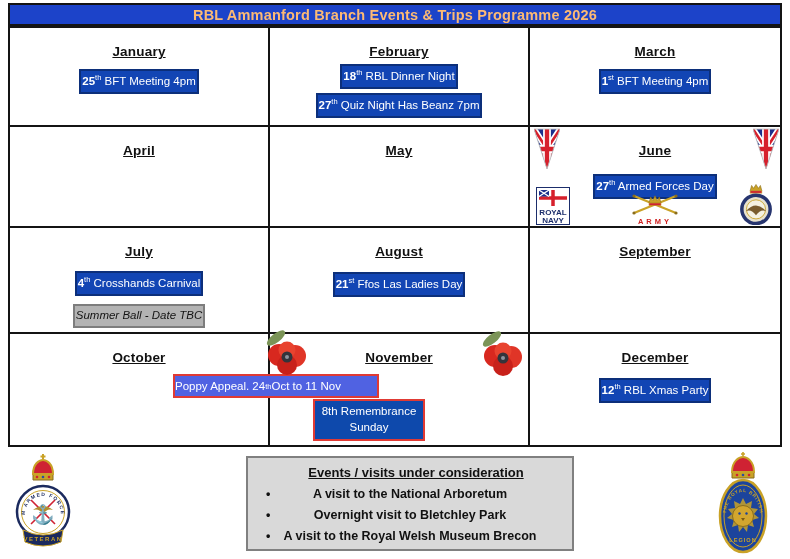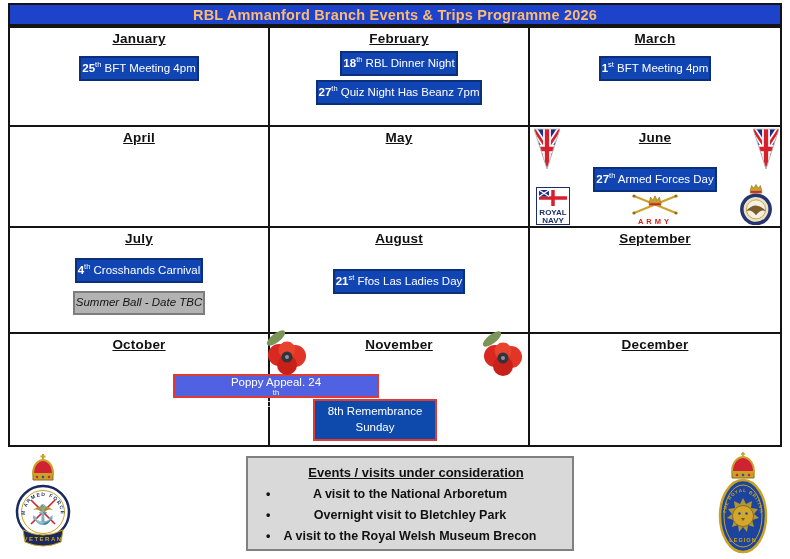--- a/index.html
+++ b/index.html
@@ -10,35 +10,35 @@
     background:var(--title_blue,#1c43c9);border:2px solid #141414;color:#fdba74;font-weight:700;
     font-size:14.5px;display:flex;align-items:center;justify-content:center;letter-spacing:.2px;}
 
   .grid{position:absolute;left:8px;top:26px;width:774px;height:421px;box-sizing:border-box;
     border:2px solid #141414;display:grid;grid-template-columns:260px 260px 1fr;
     grid-template-rows:99px 101px 106px 1fr;}
   .cell{position:relative;border-right:2px solid #141414;border-bottom:2px solid #141414;
     text-align:center;box-sizing:border-box;overflow:visible;}
   .cell.c3{border-right:none;}
   .cell.r4{border-bottom:none;}
-  .mname{display:inline-block;margin-top:3px;font-size:13.5px;font-weight:700;
+  .mname{display:inline-block;margin-top:16px;font-size:13.5px;font-weight:700;
     text-decoration:underline;color:#111;letter-spacing:.2px;}
   .evrow{line-height:1;}
   .event{display:inline-block;box-sizing:border-box;background:var(--event_blue,#1245b4);
     border:2px solid var(--event_border,#0c2f7a);color:#fff;font-size:11.5px;line-height:1.3;
     padding:2px 1px 3px;}
   .event b{font-weight:700;}
   .event sup{font-size:7.5px;}
   .event.gray{background:var(--tbc_gray,#b3b3b3);border-color:#7d7d7d;color:#141414;font-style:italic;}
 
   .appeal{position:absolute;left:163px;top:346px;width:206px;height:24px;box-sizing:border-box;
     background:var(--appeal_blue,#5062e2);border:2px solid var(--poppy_red,#e03a34);color:#fff;
-    font-size:11.5px;display:flex;align-items:center;justify-content:space-between;z-index:5;flex-direction:column;}
+    font-size:11.5px;display:flex;align-items:center;justify-content:flex-start;z-index:5;}
   .appeal sup{font-size:7.5px;}
-  .remembrance{position:absolute;left:303px;top:371px;width:124px;box-sizing:border-box;
+  .remembrance{position:absolute;left:303px;top:371px;width:112px;box-sizing:border-box;
     background:var(--remembrance_blue,#0e49ac);border:2px solid var(--poppy_red,#e03a34);
     color:#fff;font-size:11.5px;line-height:1.35;padding:3px 0 4px;text-align:center;z-index:5;}
   .poppy{position:absolute;width:46px;height:50px;z-index:6;}
   .poppy.p1{left:254px;top:300px;}
   .poppy.p2{left:470px;top:301px;}
 
   .penn{position:absolute;top:-1px;width:26px;height:46px;}
   .penn.left{left:4px;}
   .penn.right{right:1px;}
   .navy-logo{position:absolute;left:6px;bottom:1px;width:34px;height:38px;}
@@ -116,21 +116,21 @@
           </defs>
         <g clip-path="url(#pennB)">
           <rect width="30" height="46" fill="#1b2e8c"></rect>
           <path d="M0 0 L30 46 M30 0 L0 46" stroke="#fff" stroke-width="7"></path>
           <path d="M0 0 L30 46 M30 0 L0 46" stroke="#d6202c" stroke-width="3"></path>
           <path d="M15 0 V46 M0 23 H30" stroke="#fff" stroke-width="9"></path>
           <path d="M15 0 V46 M0 23 H30" stroke="#d6202c" stroke-width="5"></path>
         </g>
         <path d="M0 0 H30 L15 46 Z" fill="none" stroke="#bbb" stroke-width="1"></path>
       </svg>
-      <div class="evrow" style="margin-top:21px">
+      <div class="evrow" style="margin-top:15px">
         <span class="event"><b>27</b><sup>th</sup><span> Armed Forces Day</span></span>
       </div>
       <svg class="navy-logo" viewBox="0 0 34 38">
         <rect x="0.5" y="0.5" width="33" height="37" fill="#fff" stroke="#1b2d6b"></rect>
         <path d="M3 11 H31 M17 3 V19" stroke="#d6202c" stroke-width="3.5"></path>
         <rect x="3" y="3" width="10" height="6.5" fill="#1b2e8c"></rect>
         <path d="M3 3 L13 9.5 M13 3 L3 9.5" stroke="#fff" stroke-width="1.4"></path>
         <text x="17" y="27.5" text-anchor="middle" font-size="8" font-weight="bold" fill="#1b2d6b">ROYAL</text>
         <text x="17" y="35.5" text-anchor="middle" font-size="8" font-weight="bold" fill="#1b2d6b">NAVY</text>
       </svg>
@@ -157,36 +157,39 @@
       <div class="mname">July</div>
       <div class="evrow" style="margin-top:11px">
         <span class="event"><b>4</b><sup>th</sup><span> Crosshands Carnival</span></span>
       </div>
       <div class="evrow" style="margin-top:8px">
         <span class="event gray">Summer Ball - Date TBC</span>
       </div>
     </div>
     <div class="cell">
       <div class="mname">August</div>
-      <div class="evrow" style="margin-top:22px">
+      <div class="evrow" style="margin-top:12px">
         <span class="event"><b>21</b><sup>st</sup><span> Ffos Las Ladies Day</span></span>
       </div>
     </div>
     <div class="cell c3">
       <div class="mname">September</div>
     </div>
 
     <div class="cell r4">
       <div class="mname">October</div>
     </div>
     <div class="cell r4">
       <div class="mname">November</div>
     </div>
     <div class="cell c3 r4">
       <div class="mname">December</div>
+      <div class="evrow" style="margin-top:12px">
+        <span class="event"><b>12</b><sup>th</sup><span> RBL Xmas Party</span></span>
+      </div>
     </div>
 
     <svg class="poppy p1" viewBox="0 0 46 50">
       <ellipse cx="12" cy="10" rx="11" ry="4.5" fill="#7b9457" transform="rotate(-38 12 10)"></ellipse>
       <circle cx="15" cy="27" r="11" fill="#d8281f"></circle>
       <circle cx="31" cy="28" r="11" fill="#e03527"></circle>
       <circle cx="23" cy="37" r="10" fill="#c8211a"></circle>
       <circle cx="23" cy="22" r="8.5" fill="#e8432f"></circle>
       <circle cx="23" cy="29" r="5.5" fill="#33343b"></circle>
       <circle cx="23" cy="29" r="2" fill="#8d939e"></circle>

